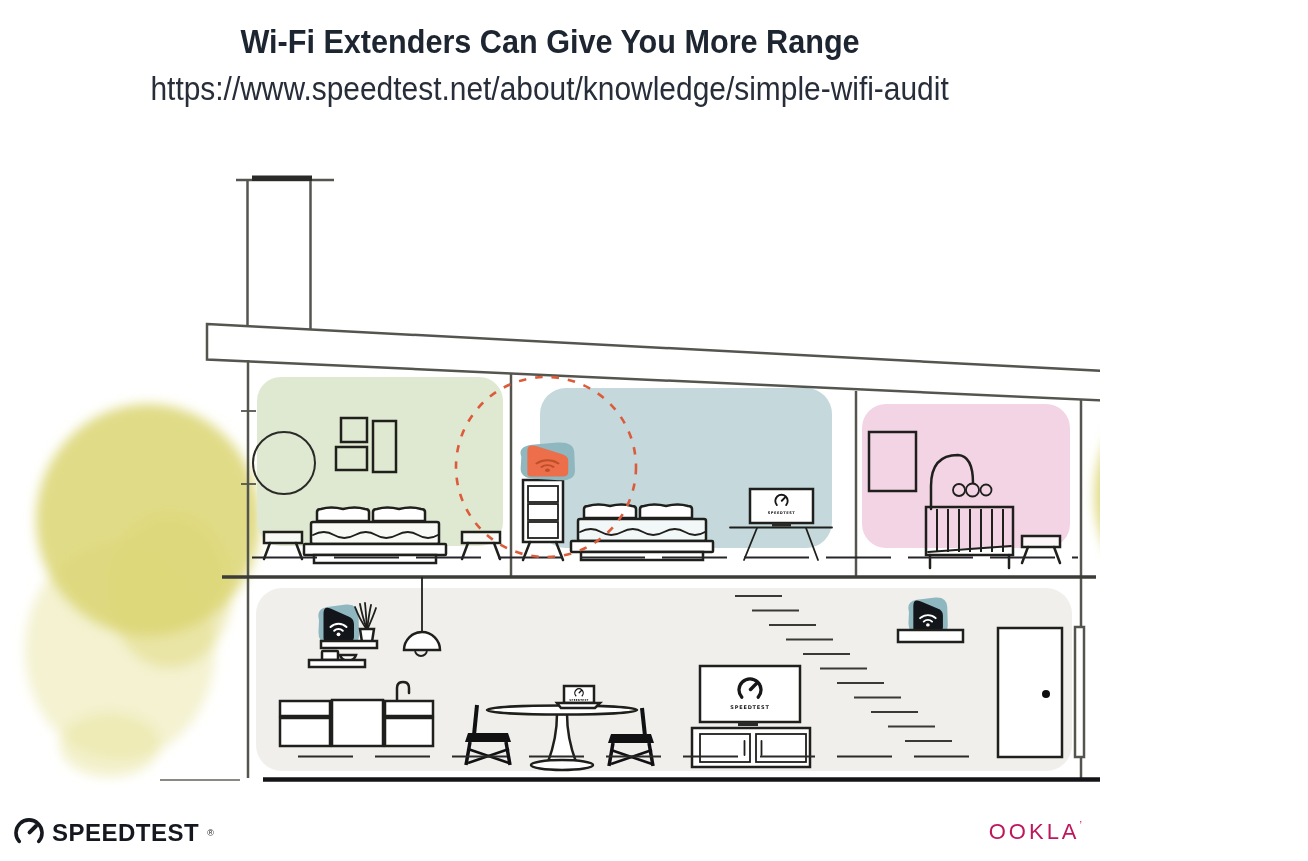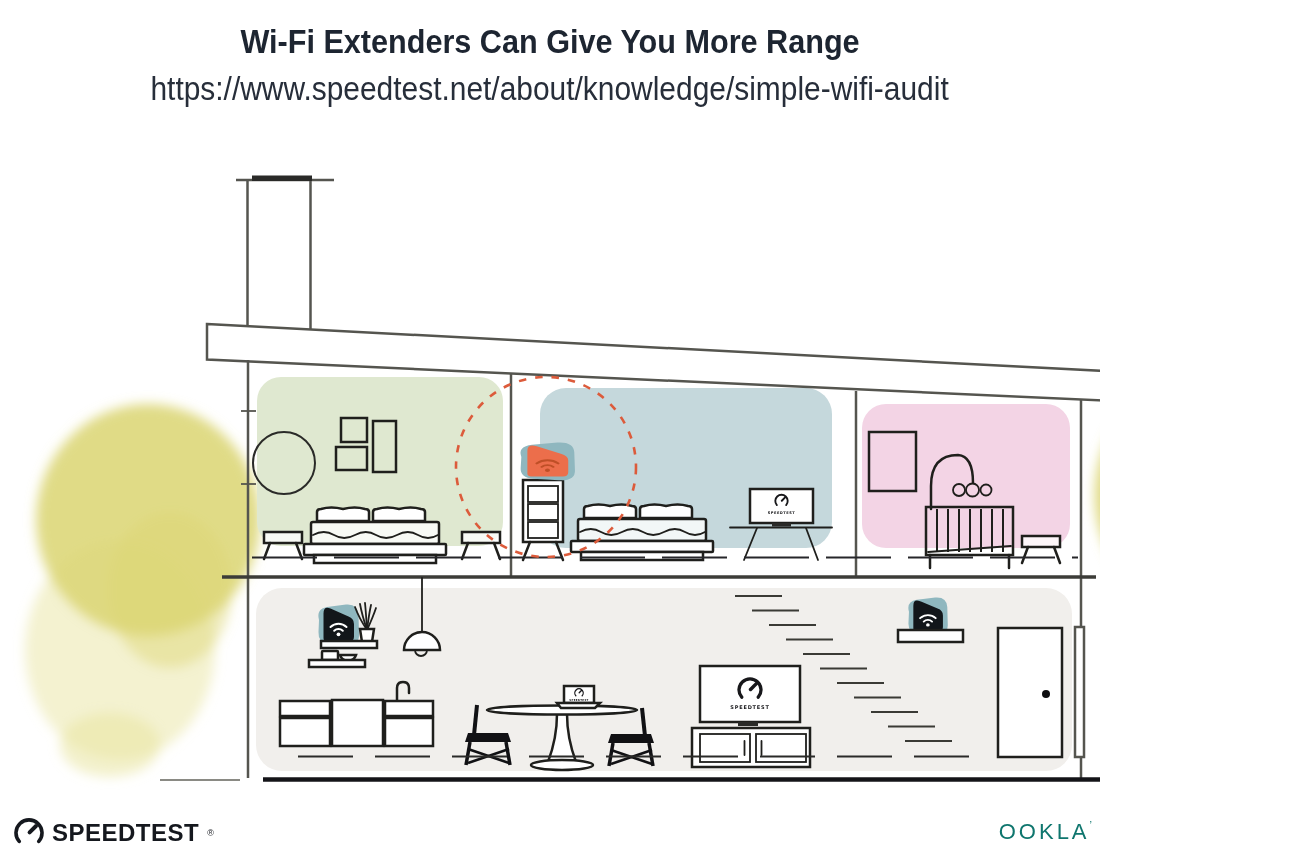--- a/index.html
+++ b/index.html
@@ -15,22 +15,22 @@
   .s1{stroke:#55554f;stroke-width:2.5;fill:none;}
   .s1f{stroke:#55554f;stroke-width:2.5;fill:#fff;}
   .f{stroke:#1f1f1c;stroke-width:2.5;fill:none;stroke-linecap:round;}
   .ff{stroke:#1f1f1c;stroke-width:2.5;fill:#fff;}
   .ff75{stroke:#1f1f1c;stroke-width:2.5;fill:#fff;fill-opacity:.78;}
   .thin{stroke-width:1.8;}
   .svgtxt{font-family:"DejaVu Sans",sans-serif;font-weight:bold;fill:#17171a;}
   .footer-left{position:absolute;left:14px;bottom:13px;display:flex;align-items:center;gap:8px;z-index:5;}
   .st-word{font-size:24px;font-weight:700;letter-spacing:.5px;color:#15181e;}
   .st-reg{font-size:9px;vertical-align:top;color:#15181e;}
-  .footer-right{position:absolute;right:8px;bottom:16px;z-index:5;font-size:22px;font-weight:400;
-                letter-spacing:3px;color:#0f766e;}
+  .footer-right{position:absolute;right:18px;bottom:16px;z-index:5;font-size:22px;font-weight:400;
+                letter-spacing:3px;color:#be185d;}
   .ookla-tm{font-size:11px;vertical-align:top;letter-spacing:0;}
 </style>
 </head>
 <body>
 
 <div class="canvas">
 
   <div class="header">
     <h1 class="title">Wi-Fi Extenders Can Give You More Range</h1><br>
     <div class="url">https://www.speedtest.net/about/knowledge/simple-wifi-audit</div>

